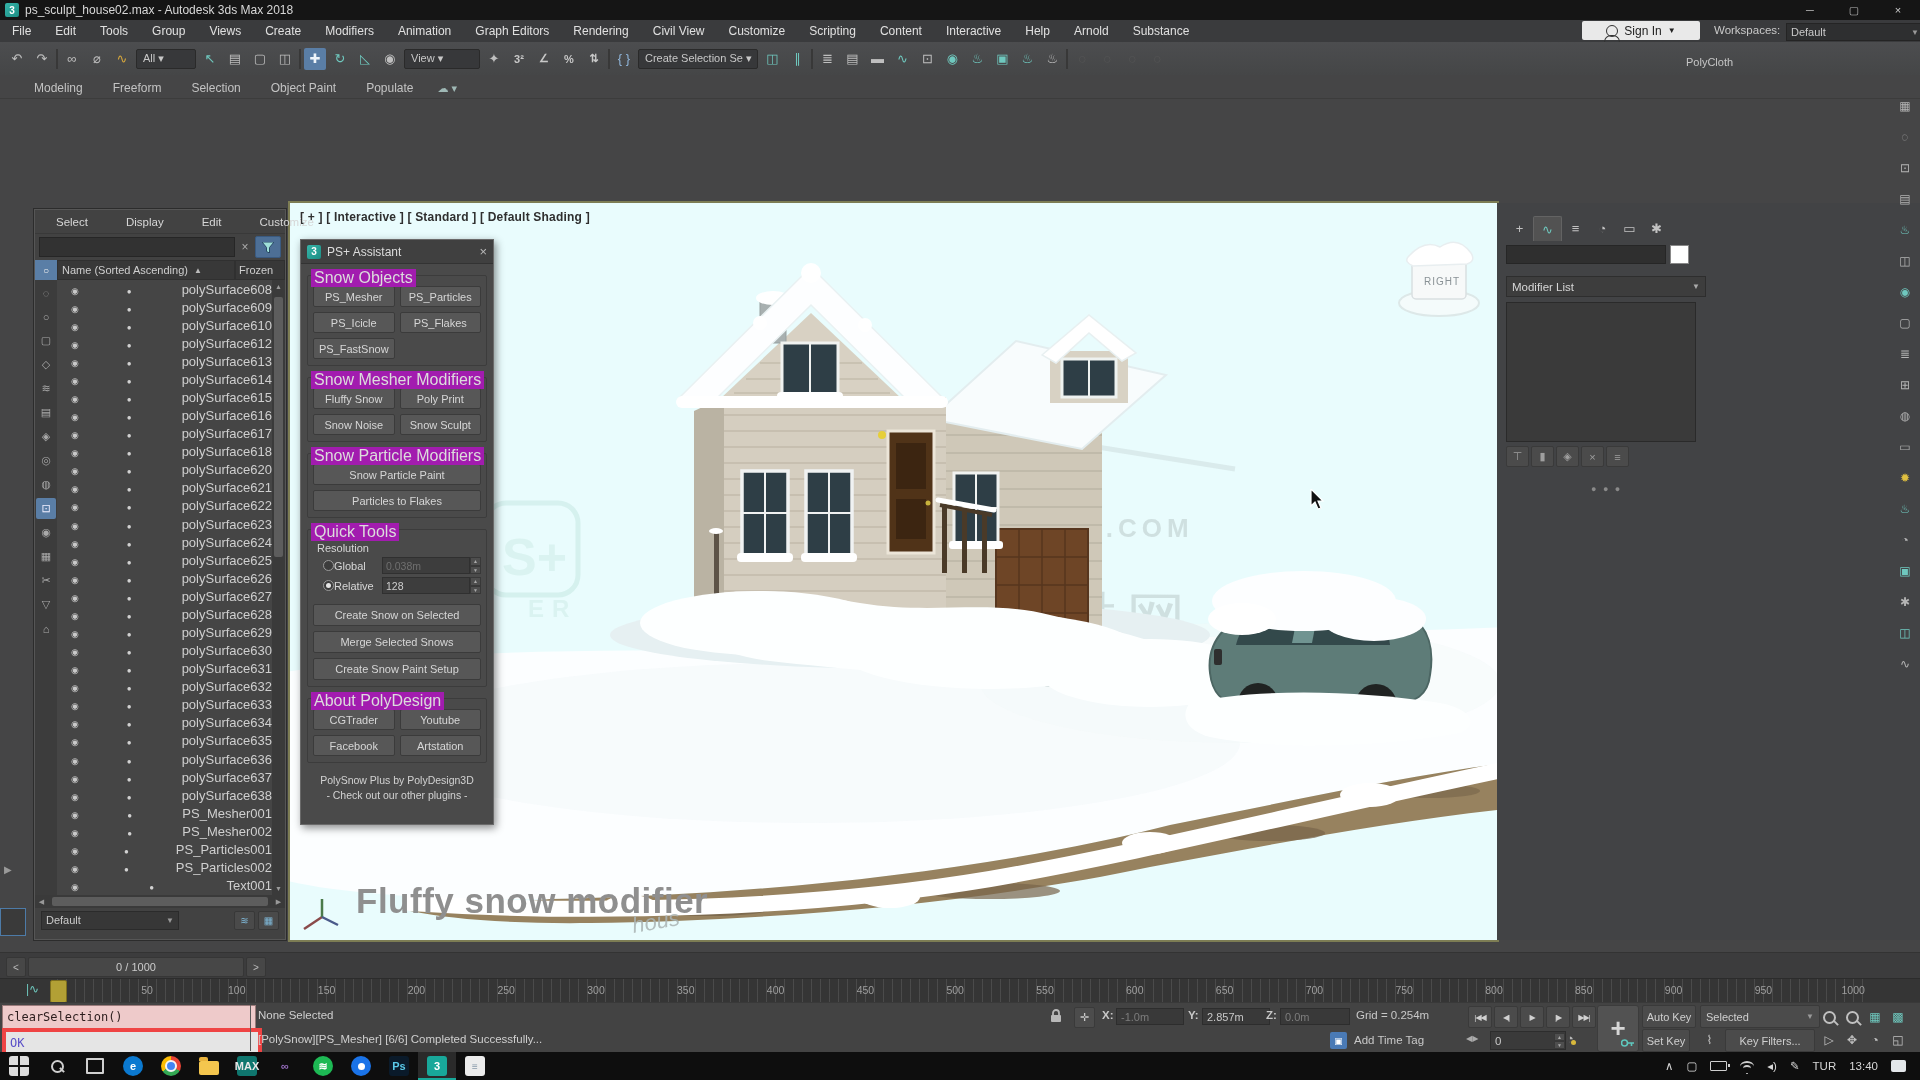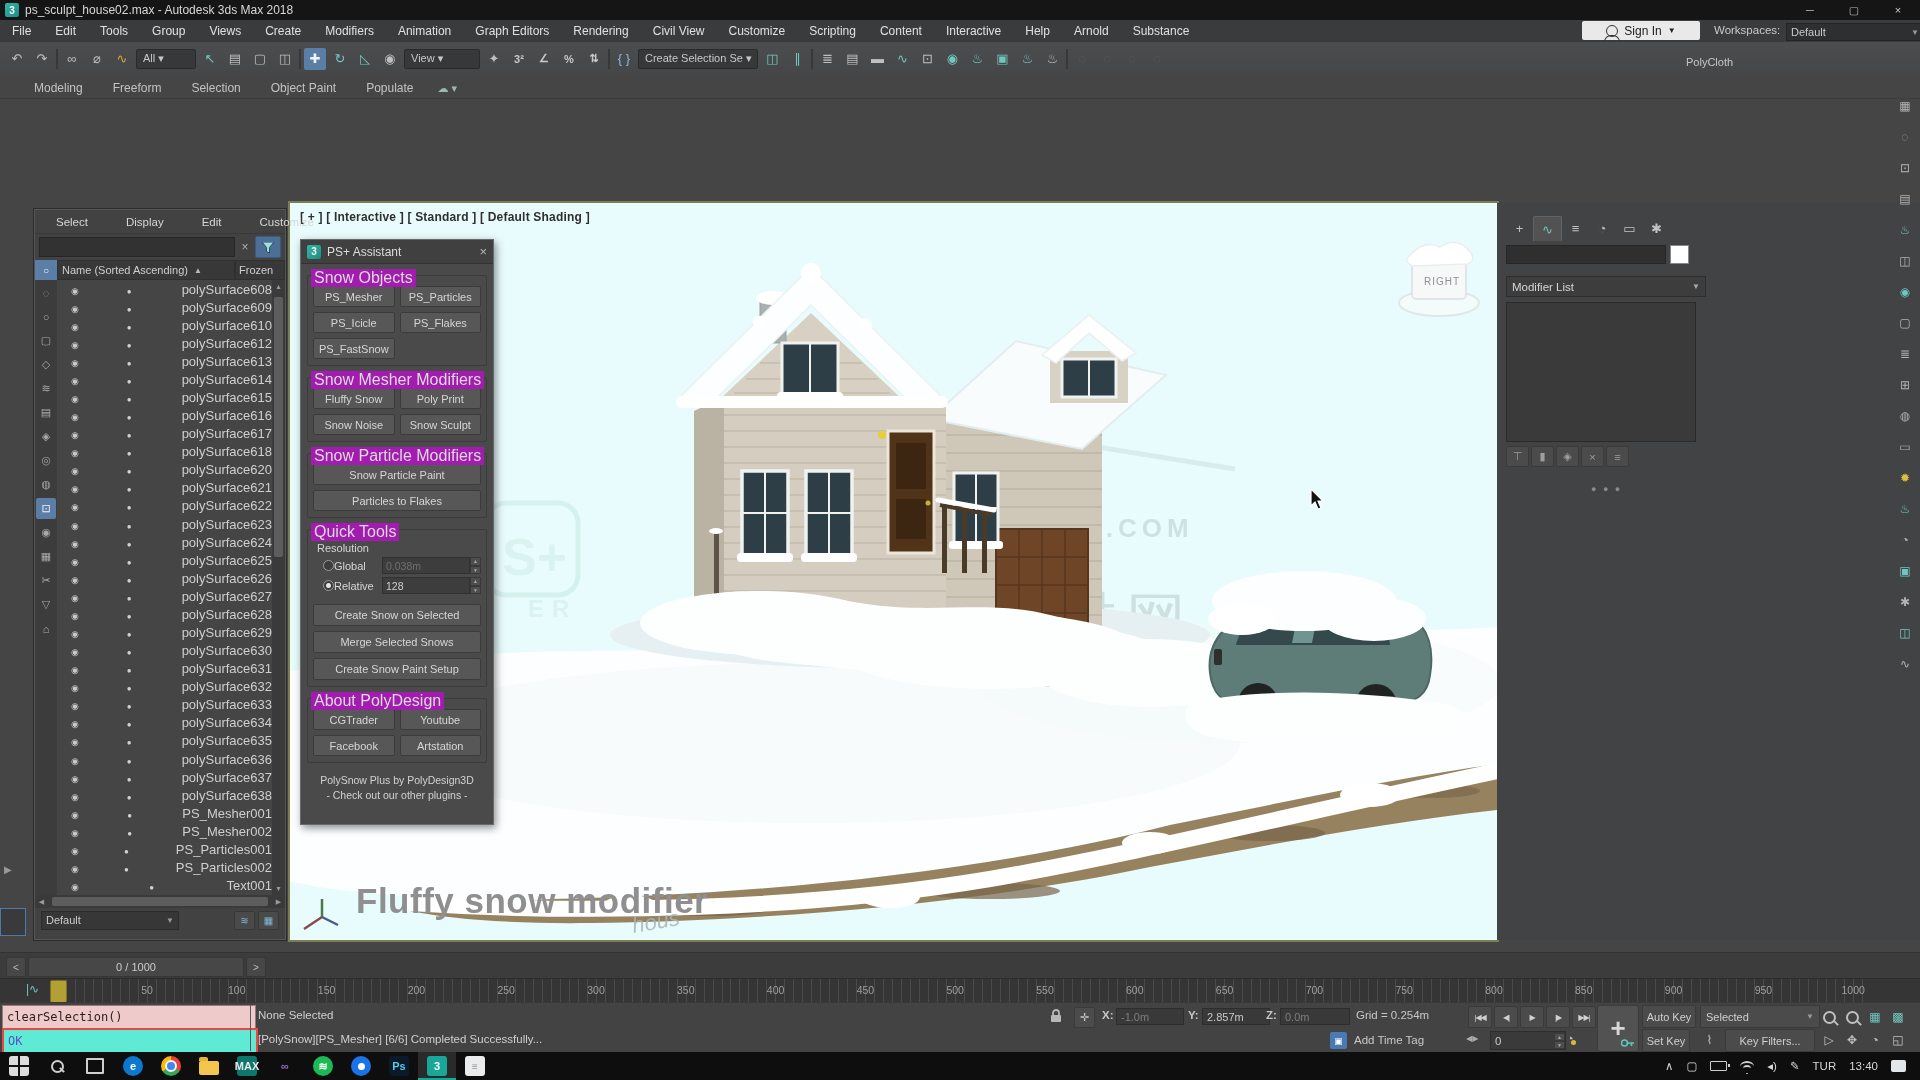--- a/index.html
+++ b/index.html
@@ -148,21 +148,21 @@
   .ruler-ticks{position:absolute;left:57px;top:0;width:1810px;height:24px;
         background:repeating-linear-gradient(90deg,#5c5c5c 0 1px,transparent 1px 8.98px);opacity:.55;}
   .tl-label{position:absolute;top:5px;transform:translateX(-50%);font-size:10.5px;color:#9f9f9f;}
   .tl-curves{position:absolute;left:26px;top:3px;font-size:12px;color:#6fc8be;}
   .tl-handle{position:absolute;left:50px;top:1px;width:15px;height:21px;background:#b2a035;border:1px solid #7e6f1e;border-radius:2px;}
 
   
   .statusbar{left:0;top:1002px;width:1920px;height:50px;background:#434343;border-top:1px solid #393939;font-size:11.5px;}
   .lst1{position:absolute;left:2px;top:2px;width:244px;height:22px;background:#eecaca;border:1px solid #9a7a7a;
         font-family:"DejaVu Sans Mono",monospace;font-size:12px;color:#2c1d1d;display:flex;align-items:center;padding:0 4px;}
-  .lst2{position:absolute;left:2px;top:25px;width:244px;height:22px;background:#5eead4;border:2px solid #ef4444;
+  .lst2{position:absolute;left:2px;top:25px;width:244px;height:22px;background:#e5e5e5;border:4px solid #ef4444;
         font-family:"DejaVu Sans Mono",monospace;font-size:12px;color:#5b50c8;display:flex;align-items:center;padding:0 4px;}
   .st-sep{position:absolute;left:250px;top:2px;width:1px;height:46px;background:#5a5a5a;}
   .st-sel{position:absolute;left:258px;top:6px;color:#cfcfcf;}
   .st-msg{position:absolute;left:258px;top:30px;color:#cfcfcf;}
   .st-lock{position:absolute;left:1050px;top:6px;}
   .st-gizmo{position:absolute;left:1074px;top:4px;width:19px;height:19px;background:#4c4c4c;border:1px solid #3a3a3a;
             border-radius:2px;color:#c8c8c8;font-size:11px;display:flex;align-items:center;justify-content:center;}
   .coord-lbl{position:absolute;top:6px;color:#c8c8c8;font-weight:bold;}
   .coord-box{position:absolute;top:5px;height:15px;background:#393939;border:1px solid #2d2d2d;color:#c8c8c8;
              font-size:11px;display:flex;align-items:center;padding:0 4px;}

